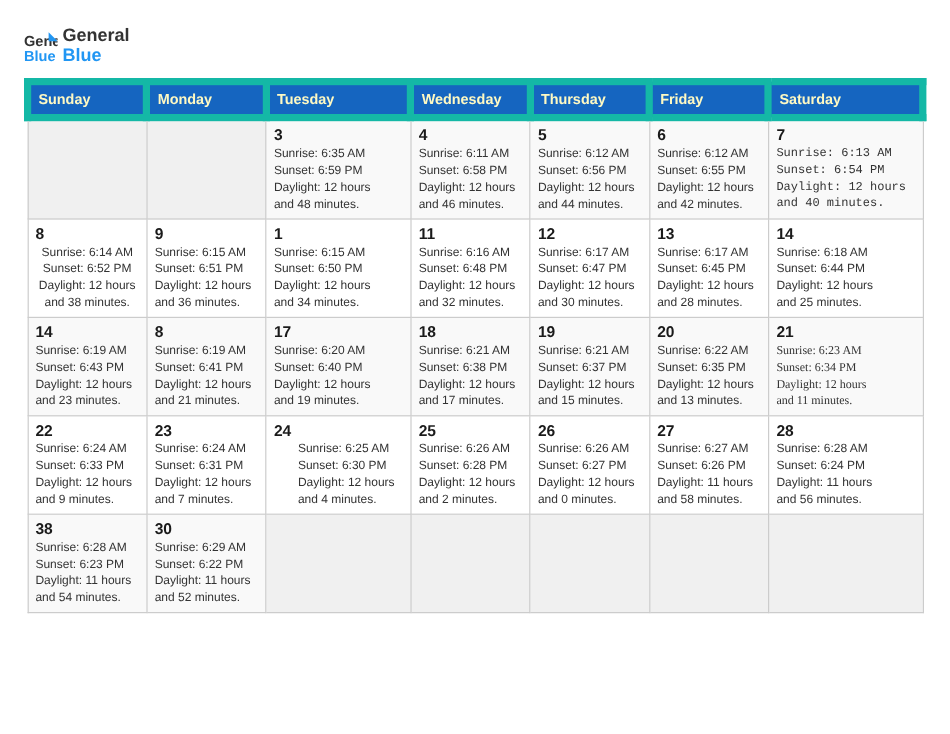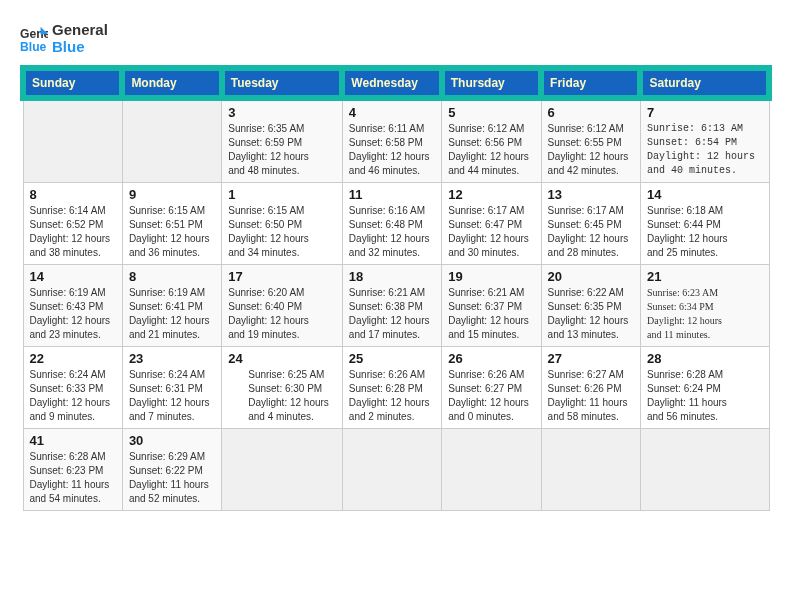--- a/index.html
+++ b/index.html
@@ -158,21 +158,21 @@
             <span class="day-num">7</span>
             <div class="day-info" style="white-space: pre-wrap; font-family: Liberation Mono, monospace;">Sunrise: 6:13 AM
 Sunset: 6:54 PM
 Daylight: 12 hours
 and 40 minutes.</div>
           </td>
         </tr>
         <tr>
           <td>
             <span class="day-num">8</span>
-            <div class="day-info" style="white-space: pre-wrap;">Sunrise: 6:14 AM
+            <div class="day-info" style="white-space: pre-wrap; text-align: center;">Sunrise: 6:14 AM
 Sunset: 6:52 PM
 Daylight: 12 hours
 and 38 minutes.</div>
           </td>
           <td>
             <span class="day-num">9</span>
             <div class="day-info" style="white-space: pre-wrap;">Sunrise: 6:15 AM
 Sunset: 6:51 PM
 Daylight: 12 hours
 and 36 minutes.</div>
@@ -310,21 +310,21 @@
           <td>
             <span class="day-num">28</span>
             <div class="day-info" style="white-space: pre-wrap;">Sunrise: 6:28 AM
 Sunset: 6:24 PM
 Daylight: 11 hours
 and 56 minutes.</div>
           </td>
         </tr>
         <tr>
           <td>
-            <span class="day-num">41</span>
+            <span class="day-num">38</span>
             <div class="day-info" style="white-space: pre-wrap;">Sunrise: 6:28 AM
 Sunset: 6:23 PM
 Daylight: 11 hours
 and 54 minutes.</div>
           </td>
           <td>
             <span class="day-num">30</span>
             <div class="day-info" style="white-space: pre-wrap;">Sunrise: 6:29 AM
 Sunset: 6:22 PM
 Daylight: 11 hours

